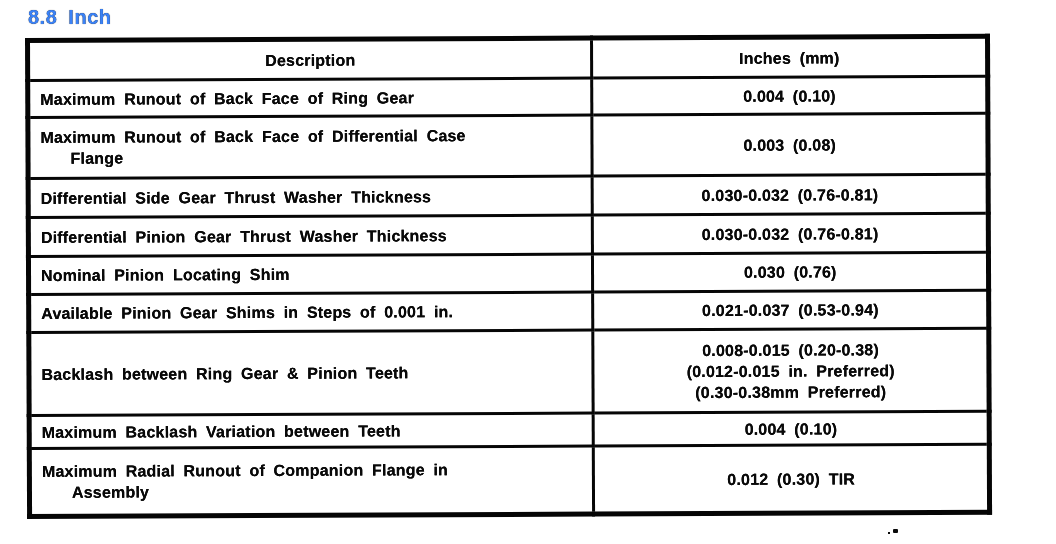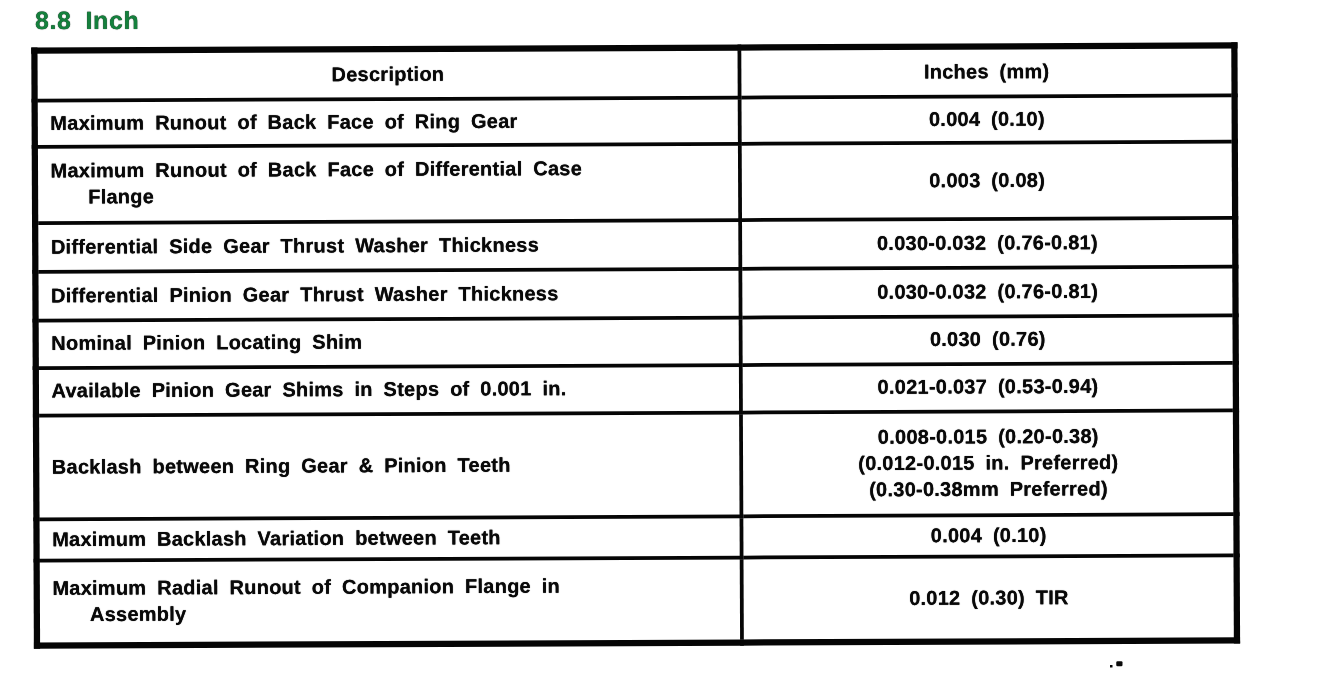--- a/index.html
+++ b/index.html
@@ -17,21 +17,21 @@
     color: #090909;
   }
   .doc-title {
     position: absolute;
     left: 28px;
     top: 6px;
     font-size: 20px;
     font-weight: bold;
     letter-spacing: 0.5px;
     word-spacing: 5px;
-    color: #15803d;
+    color: #3b82f6;
     text-shadow: 0 0 0.7px #000;
   }
   .spec-table-wrap {
     position: absolute;
     left: 25px;
     top: 38px;
     width: 965px;
     transform: rotate(-0.25deg);
     transform-origin: left top;
   }

